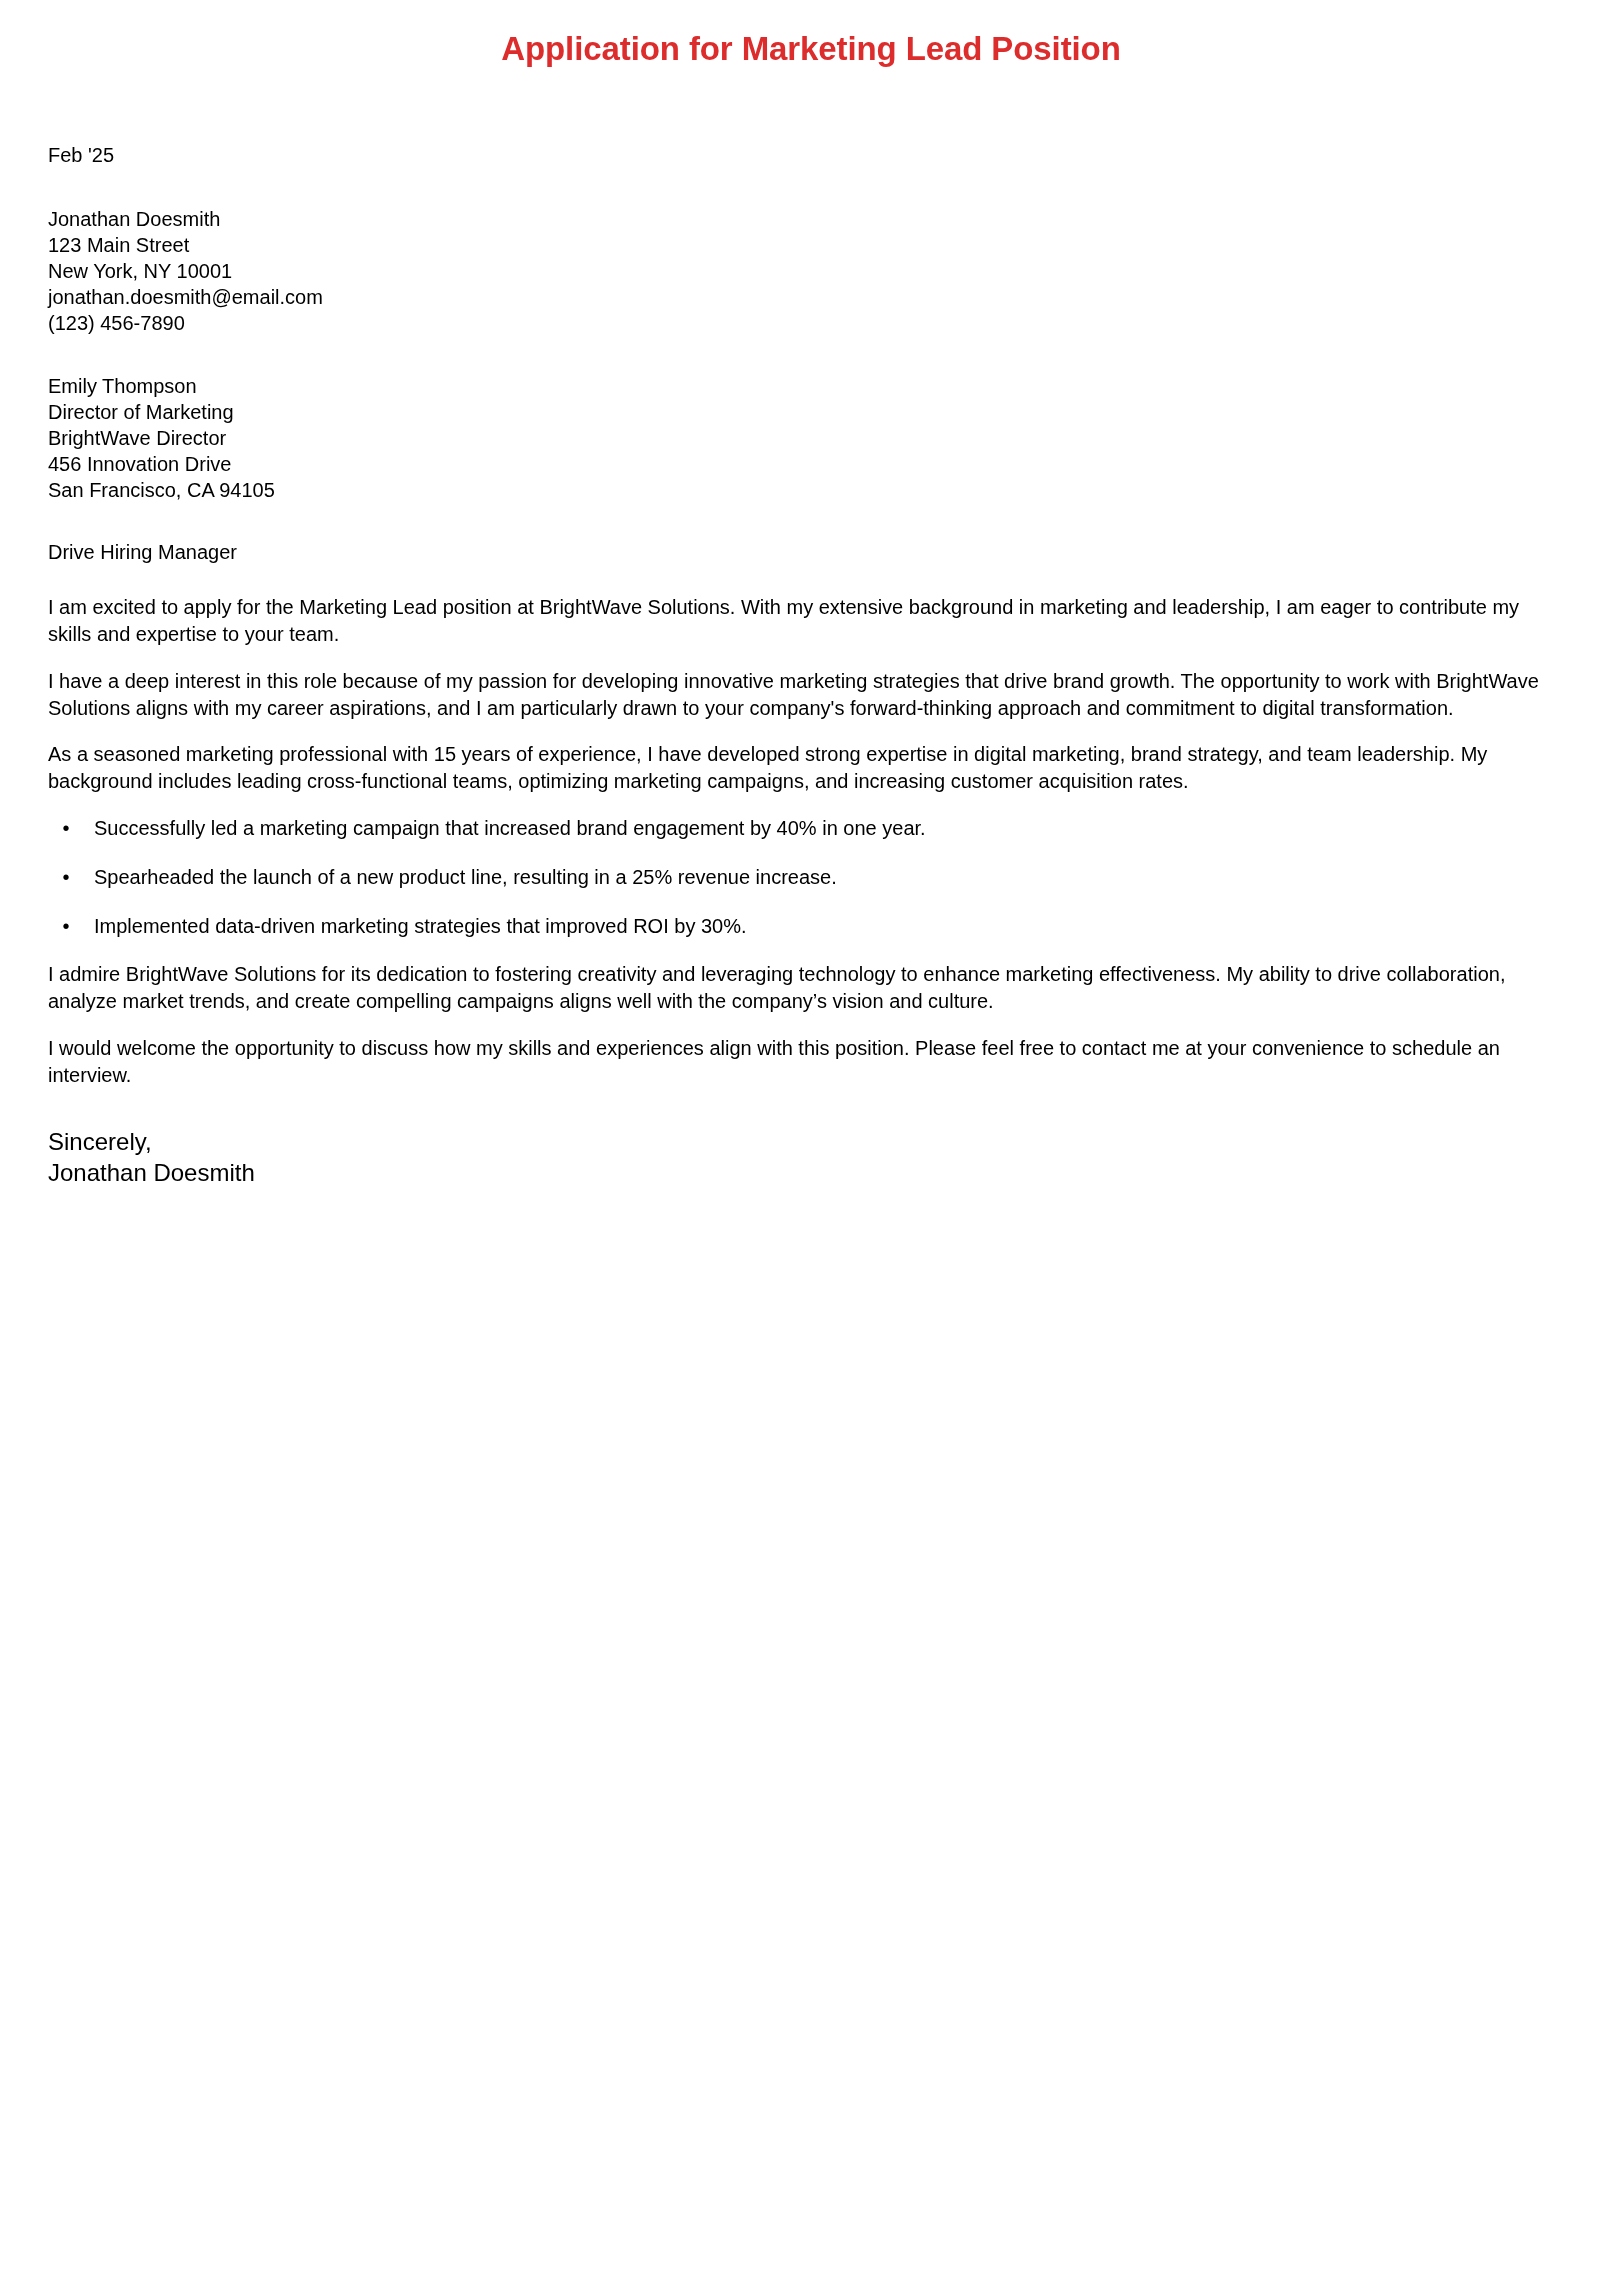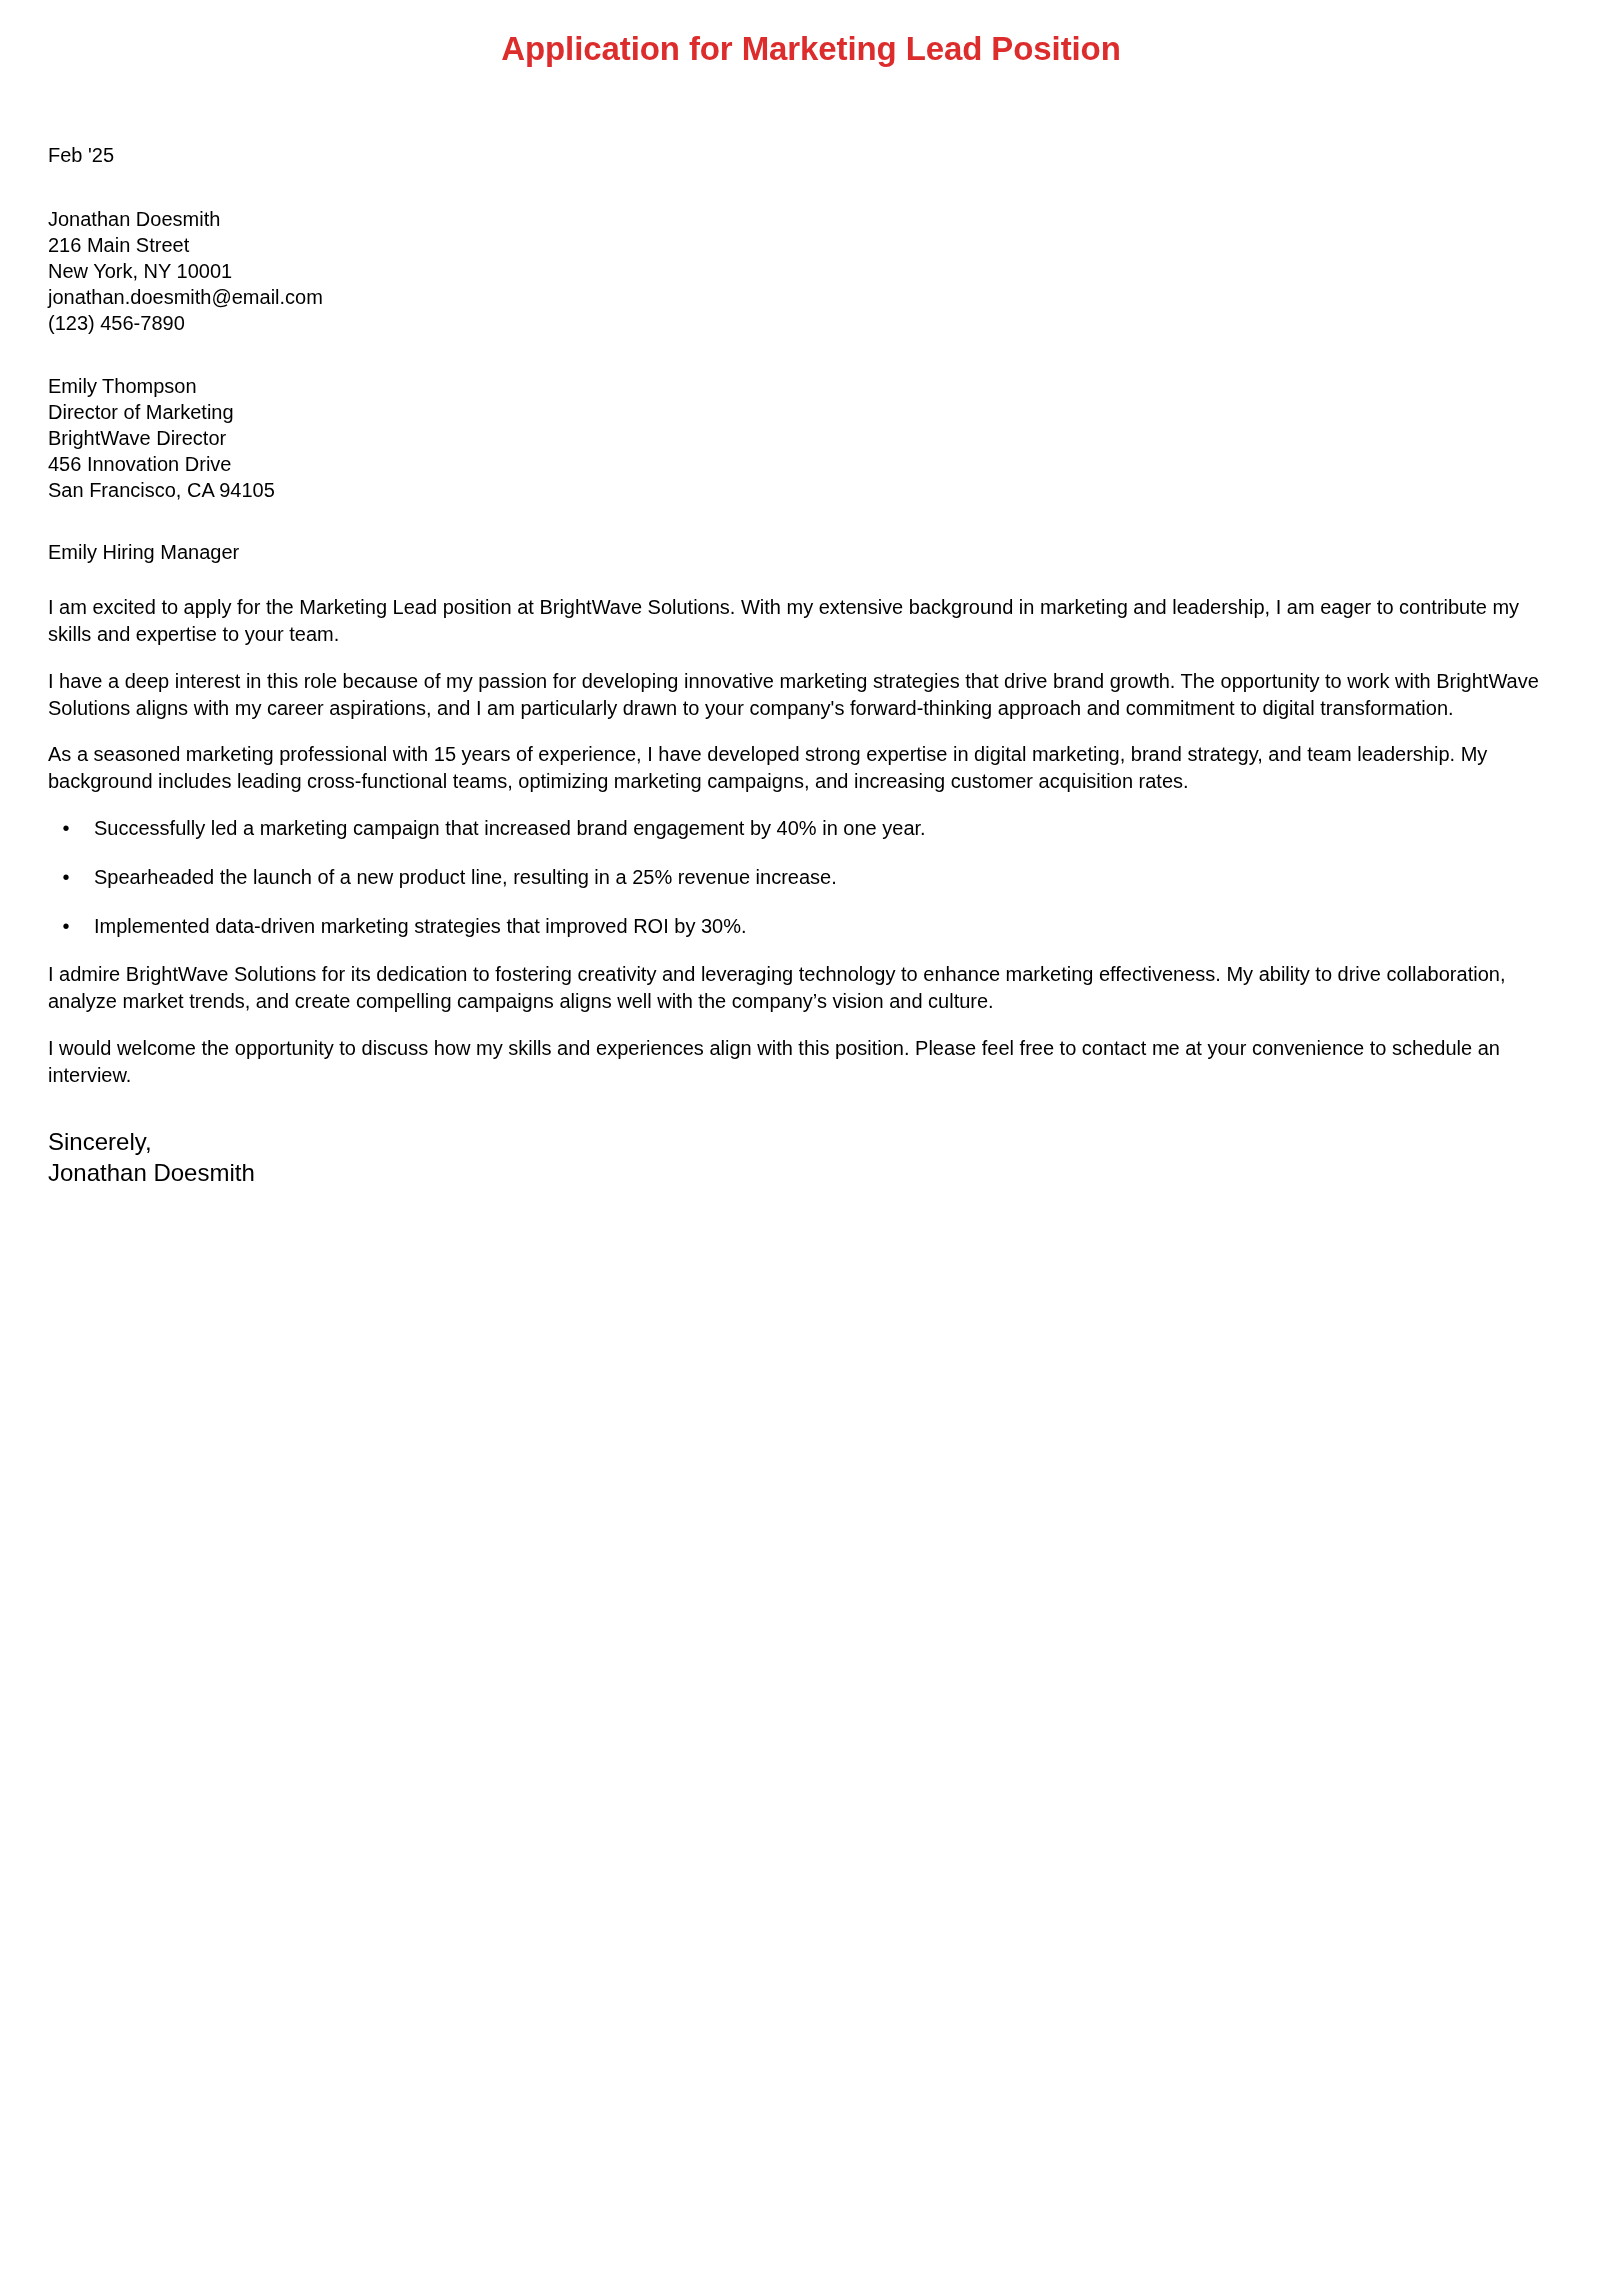--- a/index.html
+++ b/index.html
@@ -110,35 +110,35 @@
 <div class="page">
 
   <div class="letter-title">Application for Marketing Lead Position</div>
 
   <div class="body-wrap">
 
     <div class="date-line">Feb '25</div>
 
     <div class="addr-block">
       <span class="addr-line">Jonathan Doesmith</span>
-      <span class="addr-line">216 Main Street</span>
+      <span class="addr-line">123 Main Street</span>
       <span class="addr-line">New York, NY 10001</span>
       <span class="addr-line">jonathan.doesmith@email.com</span>
       <span class="addr-line">(123) 456-7890</span>
     </div>
 
     <div class="addr-block">
       <span class="addr-line">Emily Thompson</span>
       <span class="addr-line">Director of Marketing</span>
       <span class="addr-line">BrightWave Director</span>
       <span class="addr-line">456 Innovation Drive</span>
       <span class="addr-line">San Francisco, CA 94105</span>
     </div>
 
-    <div class="salutation">Emily Hiring Manager</div>
+    <div class="salutation">Drive Hiring Manager</div>
 
     <p class="para">I am excited to apply for the Marketing Lead position at BrightWave Solutions. With my extensive background in marketing and leadership, I am eager to contribute my skills and expertise to your team.</p>
     <p class="para">I have a deep interest in this role because of my passion for developing innovative marketing strategies that drive brand growth. The opportunity to work with BrightWave Solutions aligns with my career aspirations, and I am particularly drawn to your company's forward-thinking approach and commitment to digital transformation.</p>
     <p class="para">As a seasoned marketing professional with 15 years of experience, I have developed strong expertise in digital marketing, brand strategy, and team leadership. My background includes leading cross-functional teams, optimizing marketing campaigns, and increasing customer acquisition rates.</p>
 
     <ul class="bullet-list">
       <li class="bullet-item">
         <span class="bullet-dot">•</span>
         <span>Successfully led a marketing campaign that increased brand engagement by 40% in one year.</span>
       </li>

